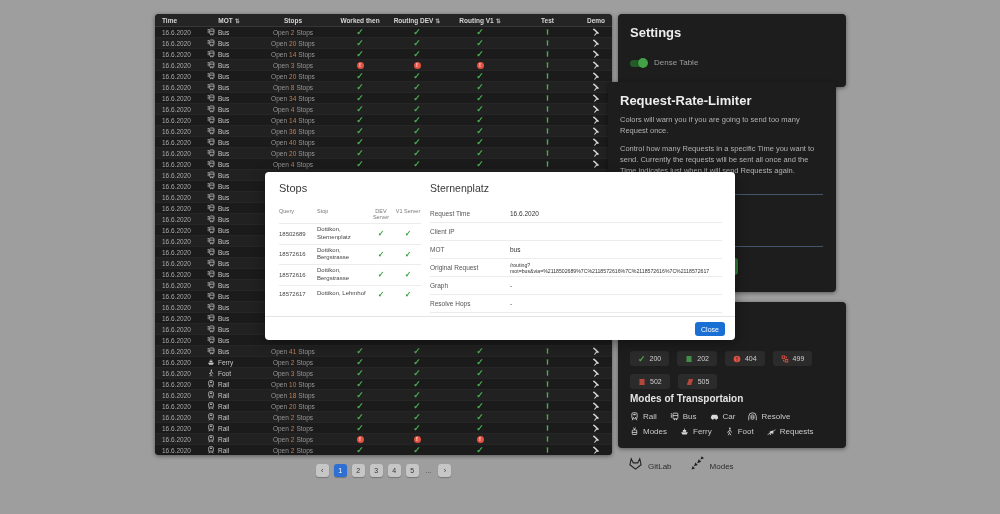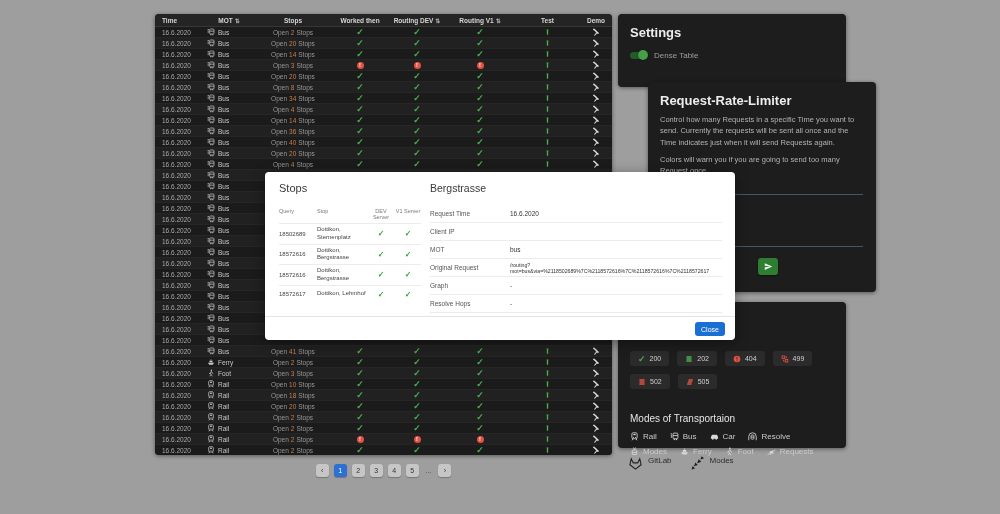--- a/index.html
+++ b/index.html
@@ -44,48 +44,48 @@
   
   #pagination { position:absolute; left:155px; top:464px; width:457px; display:flex; justify-content:center; align-items:center; gap:5px; }
   .pg-btn { min-width:13px; height:13px; padding:0 3px; border-radius:3px; background:#c6c6c6; color:#333;
             font-size:7px; display:flex; align-items:center; justify-content:center; box-shadow:0 1px 1px rgba(0,0,0,.25); cursor:pointer; }
   .pg-btn.active { background:#2e6fd3; color:#fff; }
   .pg-ellipsis { font-size:7px; color:#444; padding:0 2px; }
 
   
   #settings-panel { left:618px; top:14px; width:228px; height:73px; padding:11px 12px; }
   .panel-h1 { font-size:13px; font-weight:bold; color:#ededed; }
-  .toggle-row { display:flex; align-items:center; gap:7px; margin-top:11px; }
+  .toggle-row { display:flex; align-items:flex-end; gap:7px; margin-top:18px; }
   .toggle { position:relative; width:17px; height:7px; border-radius:4px; background:#235c28; cursor:pointer; }
   .toggle .knob { position:absolute; right:-1px; top:-2px; width:10px; height:10px; border-radius:50%; background:#43a047; box-shadow:0 0 2px rgba(0,0,0,.5); }
   .toggle-label { font-size:8px; color:#9f9f9f; }
 
-  #limiter-panel { left:648px; top:82px; width:228px; height:210px; padding:11px 12px; }
+  #limiter-panel { left:608px; top:82px; width:228px; height:210px; padding:11px 12px; }
   .limiter-p { font-size:7.5px; line-height:1.5; color:#b2b2b2; margin-top:6px; }
   .requests-h { font-size:9px; font-weight:bold; color:#d6d6d6; margin-top:13px; }
   .input-line { position:absolute; left:12px; right:13px; height:10px; border-bottom:1px solid #44566b; cursor:text; }
   .il1 { top:103px; } .il2 { top:155px; }
   .send-btn { position:absolute; left:110px; top:176px; width:20px; height:17px; background:#2f7d33; border-radius:3px;
               display:flex; align-items:center; justify-content:center; color:#e8f5e9; cursor:pointer; box-shadow:0 1px 2px rgba(0,0,0,.4); }
 
   #status-panel { left:618px; top:302px; width:228px; height:146px; padding:10px 12px; }
   .chips { display:flex; flex-wrap:wrap; gap:8px; margin-top:27px; }
   .chip { display:inline-flex; align-items:center; gap:4px; background:#2b2b2b; border-radius:3px; height:15px; padding:0 8px;
           font-size:7px; color:#cfcfcf; }
   .chip .green { color:#4caf50; }
   .chip .red { color:#e25141; }
   .chip .chk { font-weight:bold; font-size:9px; }
-  .modes-h { font-size:10px; font-weight:normal; color:#e4e4e4; margin-top:24px; }
+  .modes-h { font-size:10px; font-weight:bold; color:#e4e4e4; margin-top:4px; }
   .modes { display:flex; flex-wrap:wrap; column-gap:13px; row-gap:6px; margin-top:8px; }
   .mode { display:inline-flex; align-items:center; gap:4px; font-size:8px; color:#c9c9c9; }
   .mode .ic { color:#d8d8d8; }
 
   
   #footer-links { position:absolute; left:628px; top:456px; display:flex; gap:18px; align-items:center; }
-  .flink { display:inline-flex; align-items:flex-start; gap:5px; font-size:8px; color:#2d2d2d; cursor:pointer; }
+  .flink { display:inline-flex; align-items:flex-end; gap:5px; font-size:8px; color:#2d2d2d; cursor:pointer; }
   .flink .ic { width:15px; height:15px; color:#1e1e1e; }
 
   
   #modal { position:absolute; left:265px; top:172px; width:470px; height:168px; background:#fff; border-radius:4px;
            box-shadow:0 3px 14px rgba(0,0,0,.4); z-index:20; }
   .m-title { position:absolute; left:14px; top:10px; font-size:11px; color:#3a3a3a; }
   .m-info-title { position:absolute; left:165px; top:10px; font-size:10.5px; color:#3a3a3a; }
   #m-stops-table { position:absolute; left:14px; top:36px; width:142px; }
   .ms-head { display:flex; font-size:5.5px; color:#777; padding-bottom:3px; }
   .ms-q { width:38px; } .ms-s { width:50px; } .ms-d { width:28px; text-align:center; } .ms-v { width:26px; text-align:center; }
@@ -1262,22 +1262,22 @@
   <div class="toggle-row">
     <div class="toggle">
         <div class="knob"></div>
       </div>
     <span class="toggle-label">Dense Table</span>
   </div>
 </div>
 
 <div class="panel" id="limiter-panel">
   <div class="panel-h1">Request-Rate-Limiter</div>
+  <div class="limiter-p">Colors will warn you if you are going to send too many Request once.</div>
   <div class="limiter-p">Control how many Requests in a specific Time you want to send. Currently the requests will be sent all once and the Time indicates just when it will send Requests again.</div>
-  <div class="limiter-p">Colors will warn you if you are going to send too many Request once.</div>
   <div class="requests-h">Requests</div>
   <div class="input-line il1"></div>
   <div class="input-line il2"></div>
   <div class="send-btn">
     <svg class="ic ic9">
         <use href="#i-send"></use>
       </svg>
   </div>
 </div>
 
@@ -1382,21 +1382,21 @@
   <div class="flink">
     <svg class="ic">
         <use href="#i-jira"></use>
       </svg>
     <span>Modes</span>
   </div>
 </div>
 
 <div id="modal">
   <div class="m-title">Stops</div>
-  <div class="m-info-title">Bergstrasse</div>
+  <div class="m-info-title">Sternenplatz</div>
   <div id="m-stops-table">
     <div class="ms-head" id="ms-head">
         <div class="ms-q">Query</div>
         <div class="ms-s">Stop</div>
         <div class="ms-d">DEV Server</div>
         <div class="ms-v">V1 Server</div>
       </div>
     <div id="ms-body">
         <div class="ms-row">
           <div class="ms-q">18502689</div>

